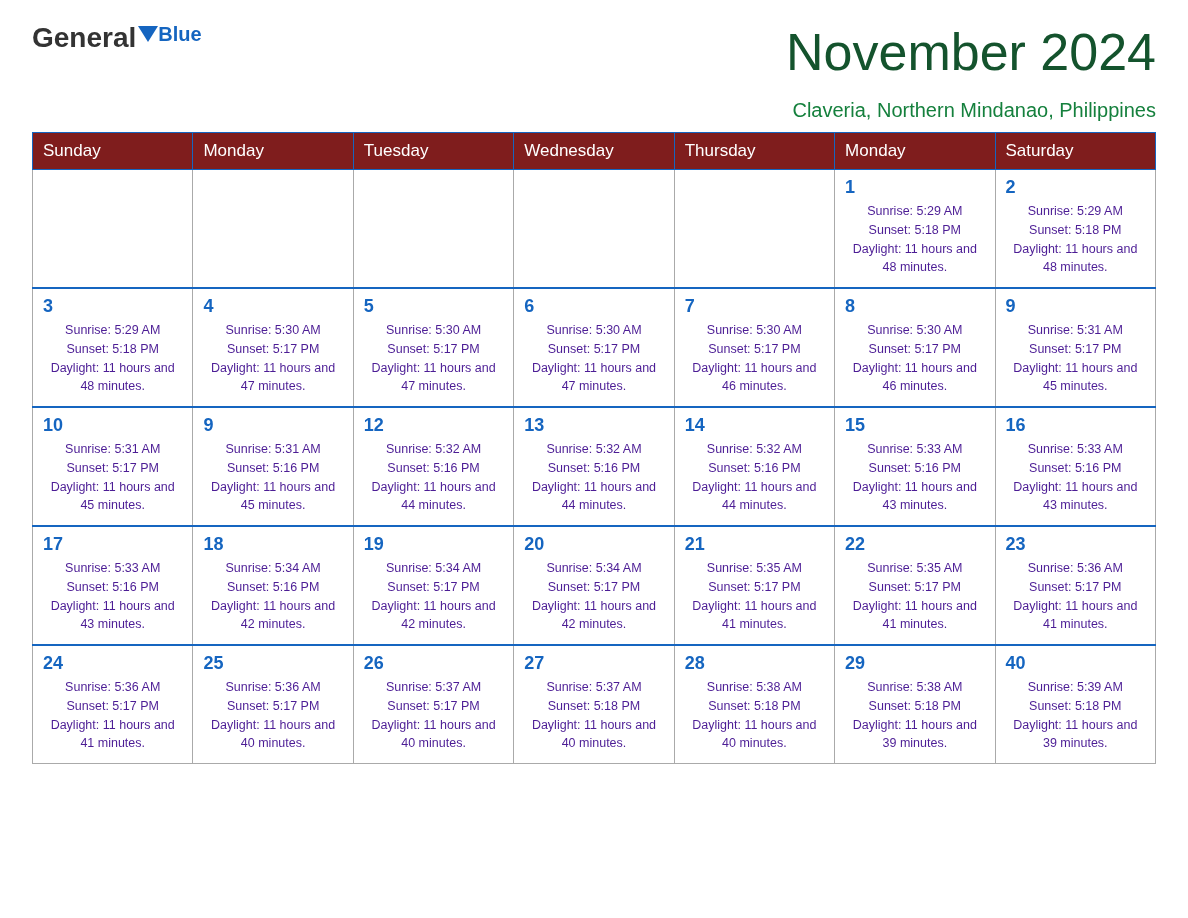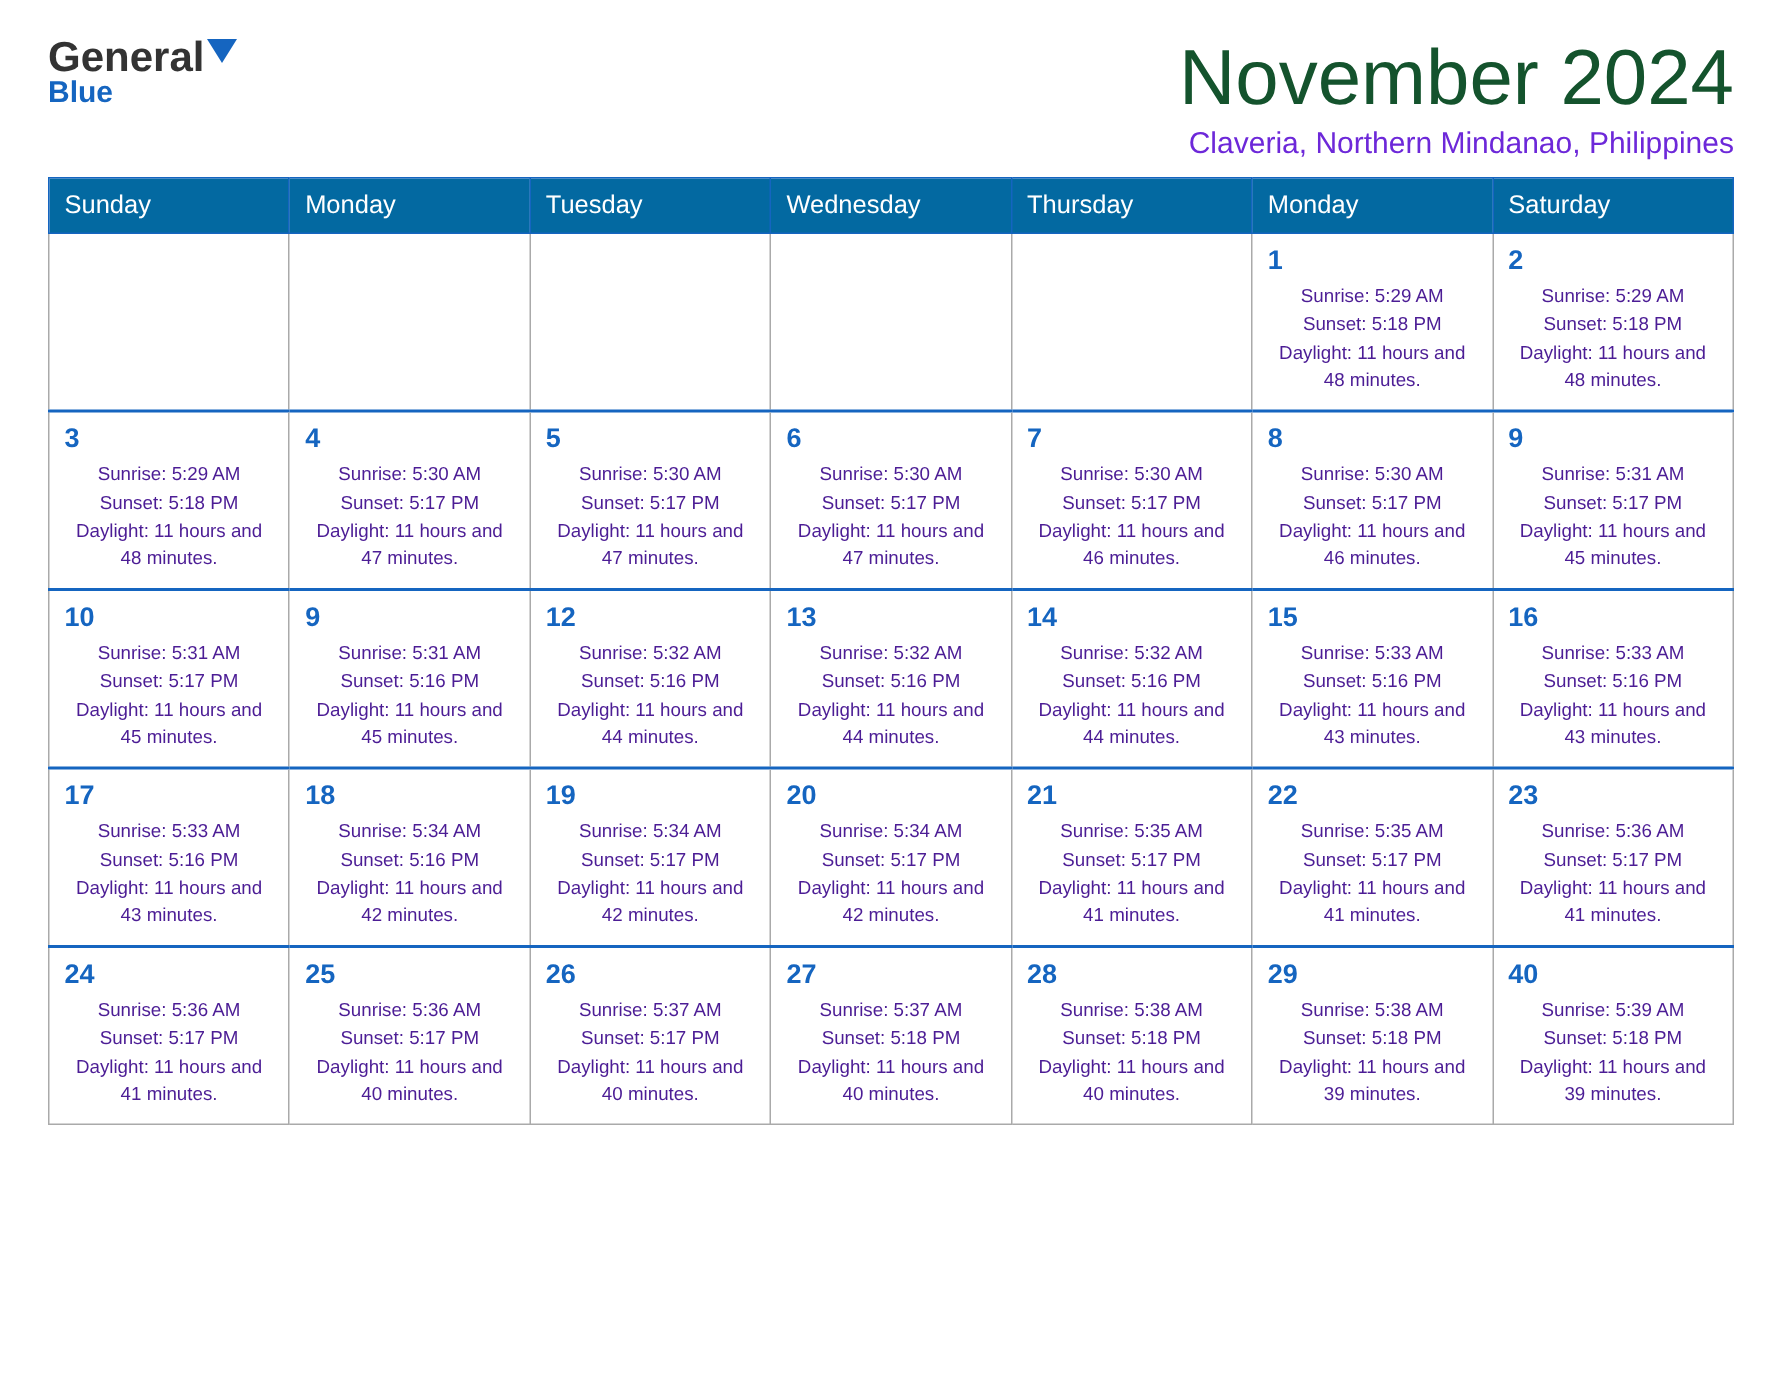--- a/index.html
+++ b/index.html
@@ -12,21 +12,20 @@
       min-height: 918px;
     }
     .header-row {
       display: flex;
       align-items: flex-start;
       justify-content: space-between;
       margin-bottom: 10px;
     }
     .logo {
       display: flex;
-      flex-direction: column;
       align-items: flex-start;
     }
     .logo-text-general {
       font-size: 28px;
       font-weight: bold;
       color: #333;
       line-height: 1;
     }
     .logo-text-blue {
       font-size: 20px;
@@ -49,30 +48,30 @@
       text-align: right;
     }
     .month-title {
       font-size: 52px;
       font-weight: normal;
       color: #14532d;
       line-height: 1.1;
     }
     .location-subtitle {
       font-size: 20px;
-      color: #6d28d9;
-      margin-top: 4px;
+      color: #15803d;
+      margin-top: 18px;
     }
     .calendar {
       width: 100%;
       border-collapse: collapse;
       margin-top: 10px;
     }
     .calendar th {
-      background: #0369a1;
+      background: #7f1d1d;
       color: #fff;
       font-size: 17px;
       font-weight: normal;
       padding: 8px 10px;
       text-align: left;
       border: 1px solid #1565c0;
     }
     .calendar td {
       border: 1px solid #aaa;
       vertical-align: top;

